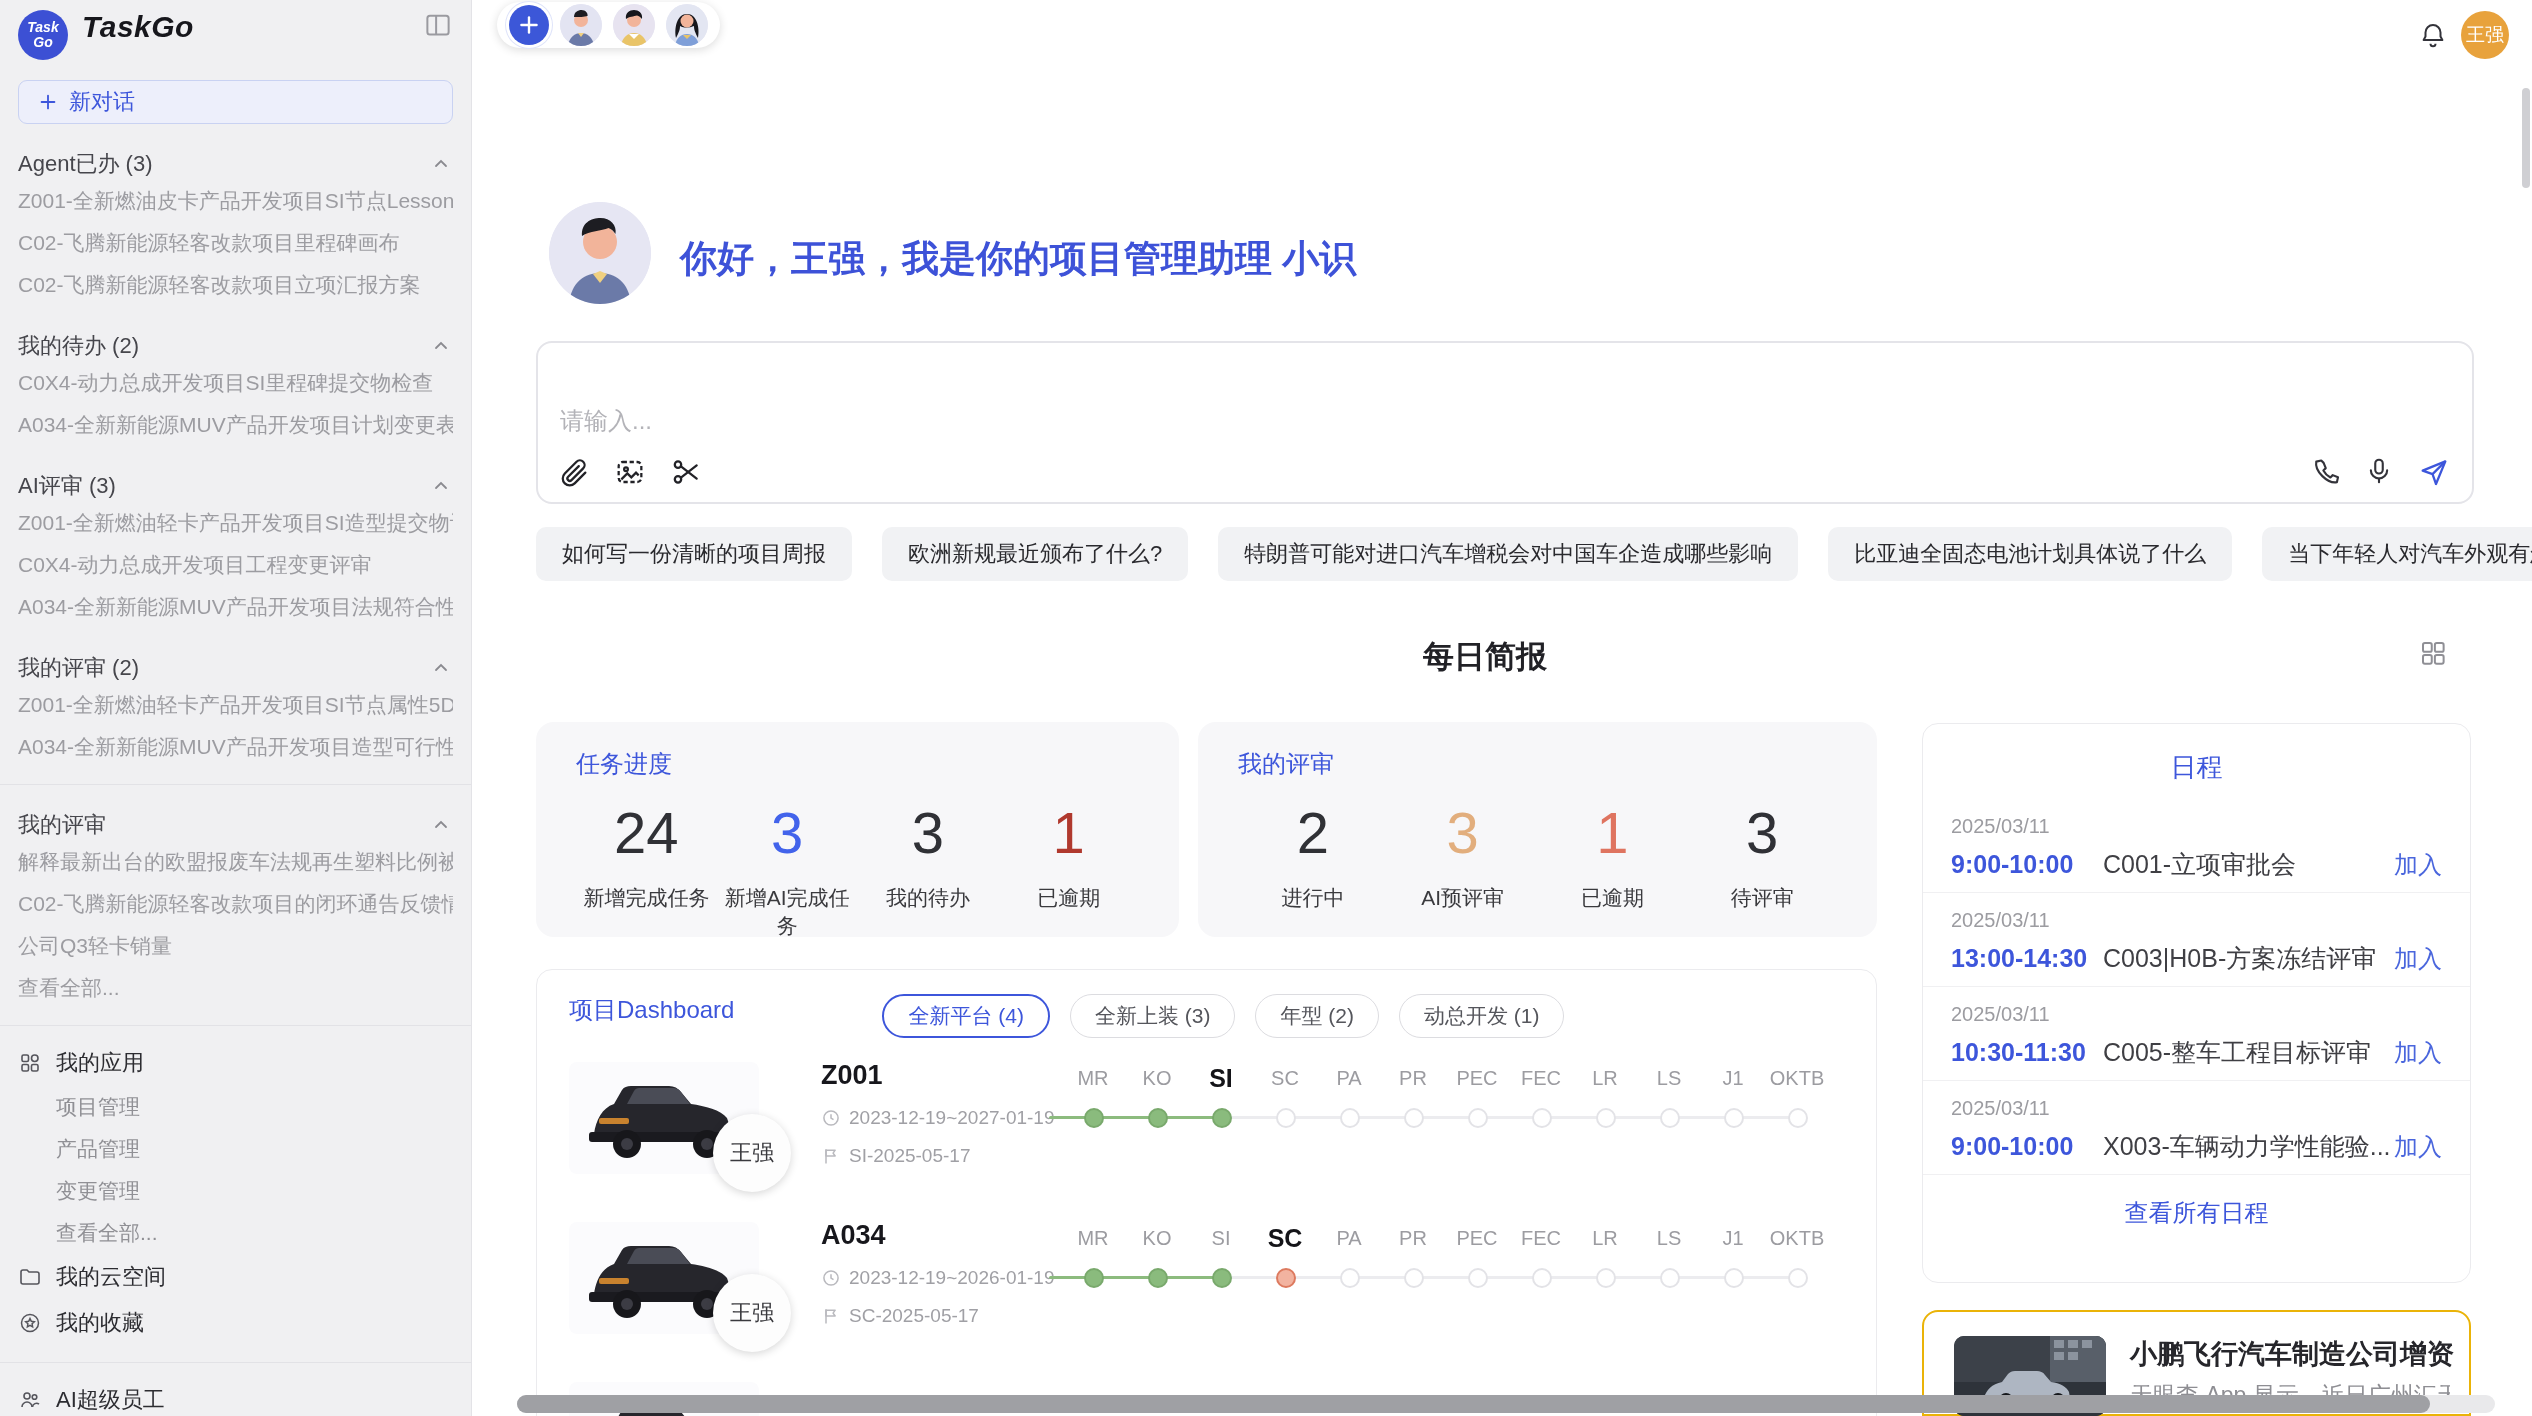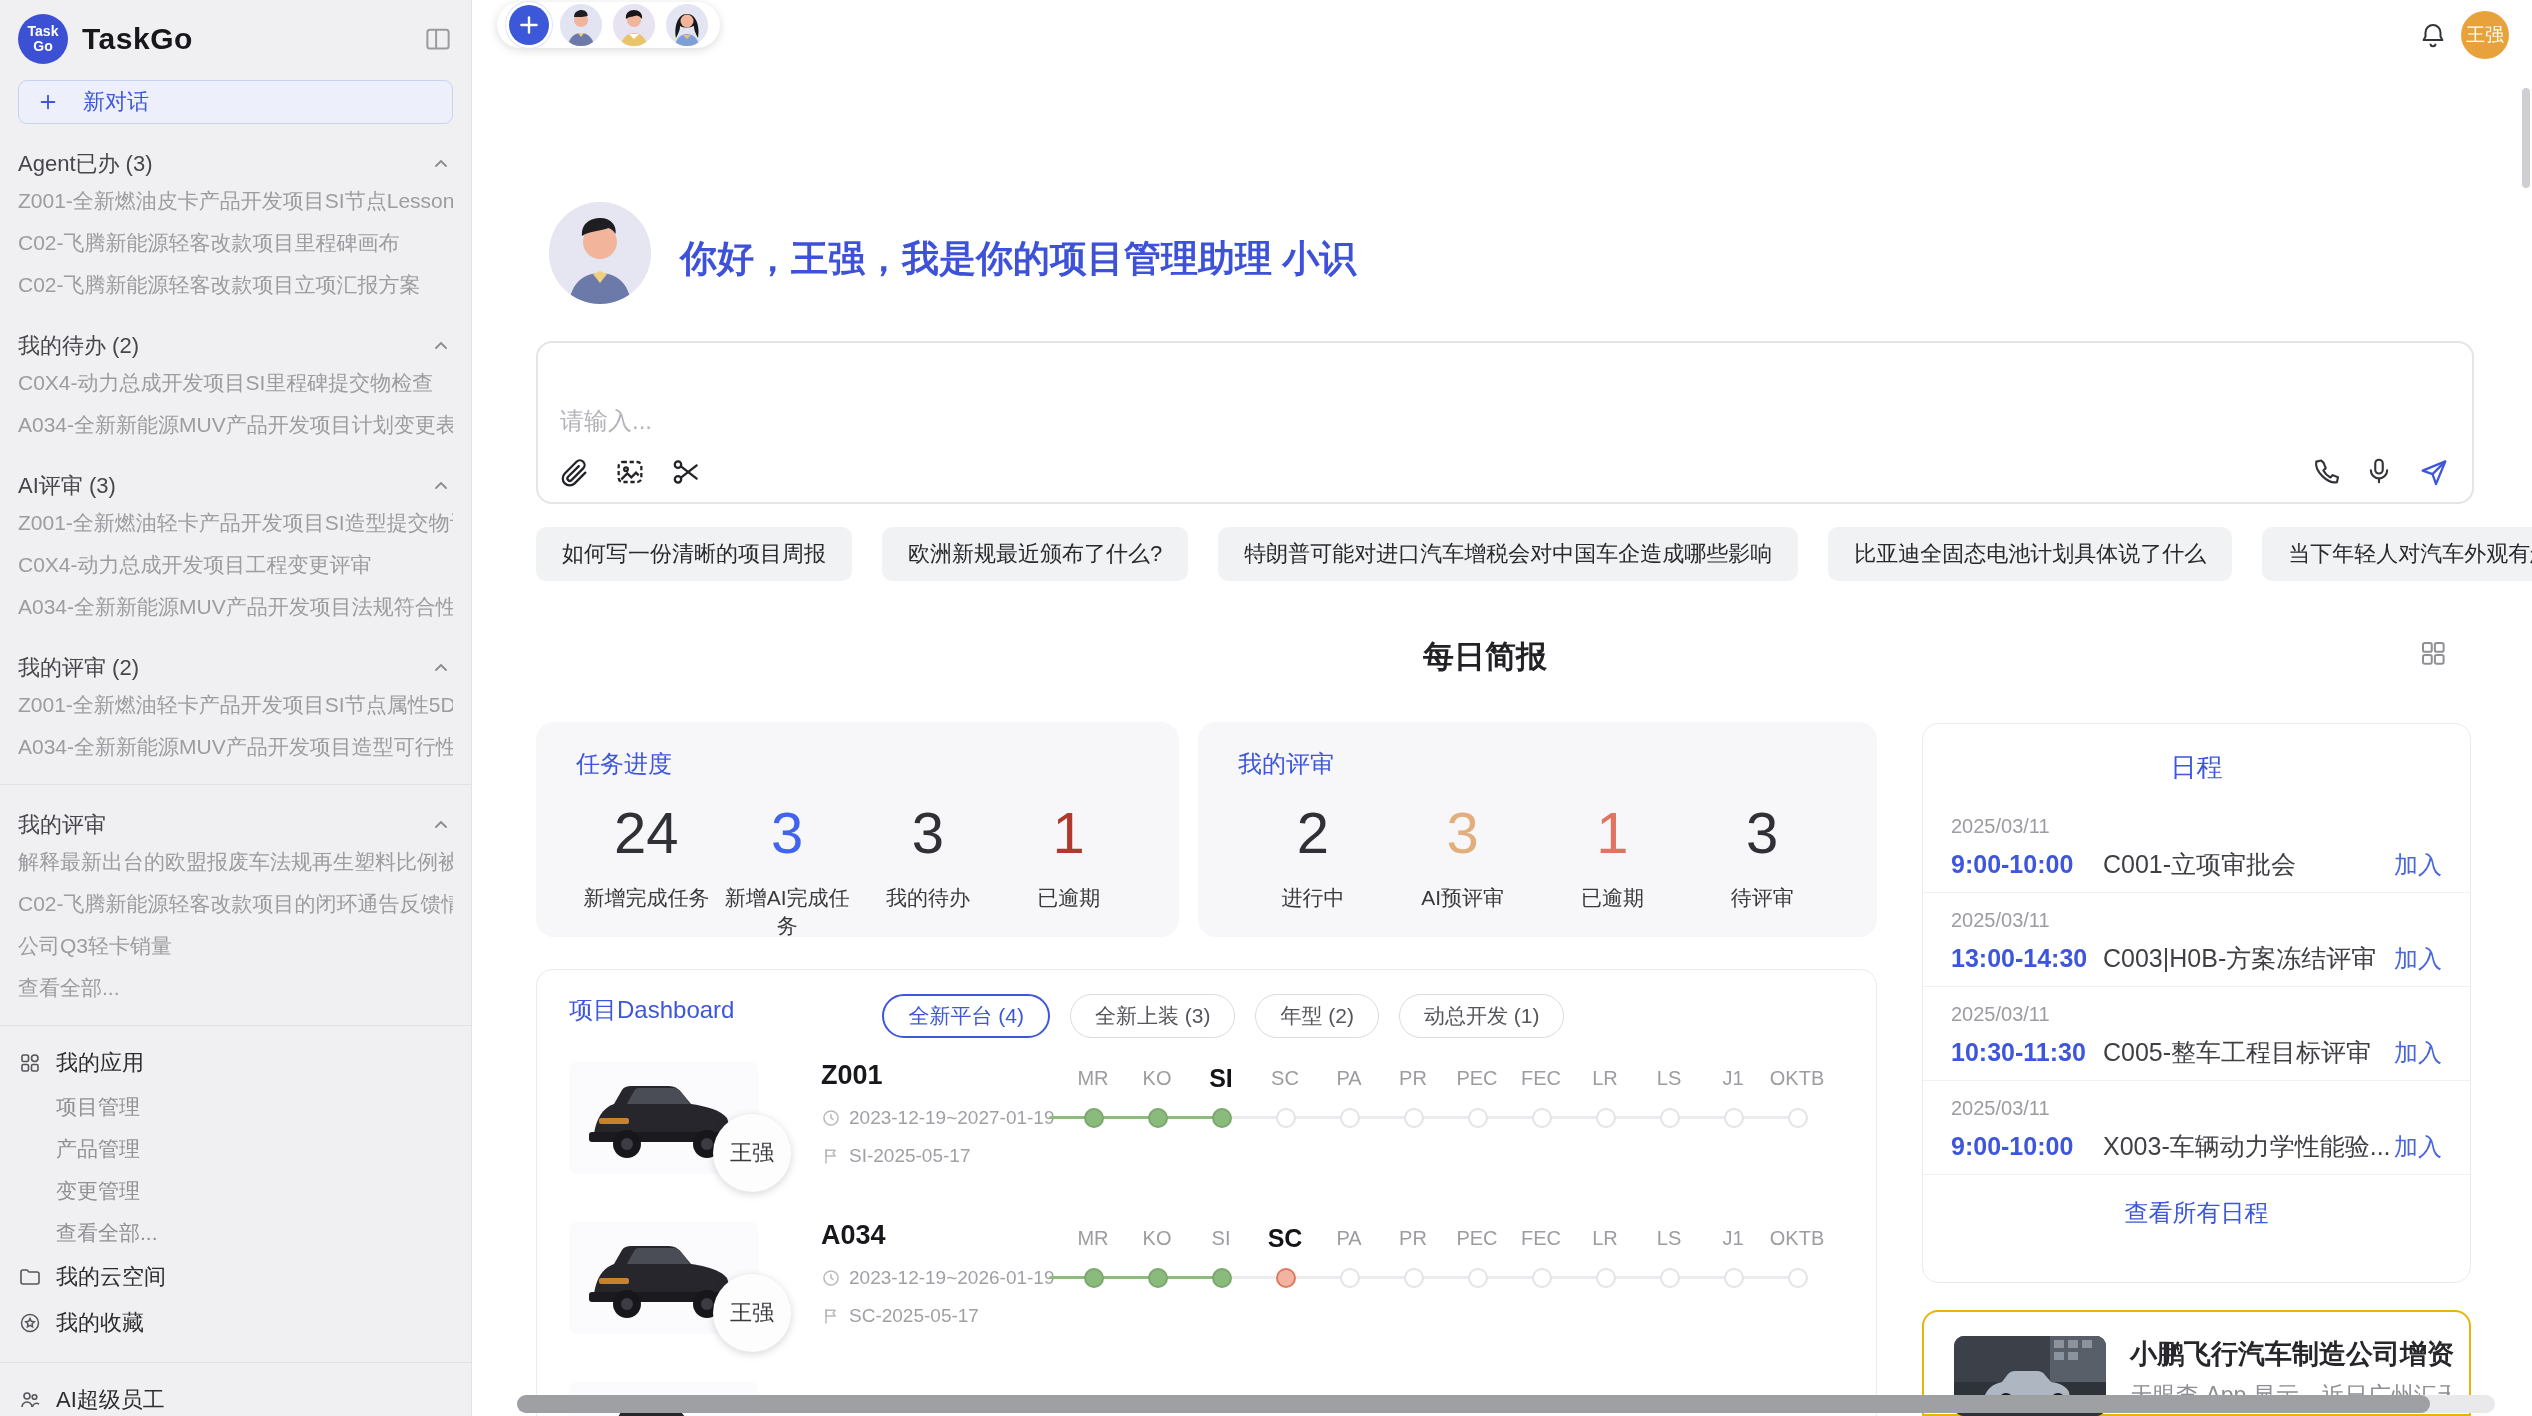--- a/index.html
+++ b/index.html
@@ -3,27 +3,27 @@
 <meta charset="utf-8">
 <style>
   html,body{margin:0;padding:0;background:#fff;}
   .page{position:relative;width:2532px;height:1416px;overflow:hidden;background:#fff;
         font-family:"Liberation Sans","DejaVu Sans",sans-serif;color:#2a2a2e;}
   svg{display:block}
 
   
   .sidebar{position:absolute;left:0;top:0;width:472px;height:1416px;background:#f0f0f2;
            border-right:1px solid #e3e3e7;box-sizing:border-box;padding:10px 18px 0 18px;overflow:hidden;}
-  .logo-row{display:flex;align-items:center;height:58px;}
+  .logo-row{display:flex;align-items:flex-start;height:58px;font-style:italic;}
   .logo-circle{width:50px;height:50px;border-radius:50%;background:#3c50d4;color:#fff;display:flex;
                flex-direction:column;align-items:center;justify-content:center;font-size:14px;line-height:1.05;font-weight:600;}
   .app-title{font-size:30px;font-weight:700;color:#17171c;margin-left:14px;letter-spacing:.5px;}
   .collapse-btn{margin-left:auto;color:#9a9aa0;width:30px;height:30px;cursor:pointer;}
   .new-chat{margin-top:12px;height:44px;border-radius:9px;background:#edeffb;border:1px solid #c9d2f2;
-            color:#3d56db;font-size:22px;display:flex;align-items:center;gap:24px;padding:0 18px;box-sizing:border-box;cursor:pointer;}
+            color:#3d56db;font-size:22px;display:flex;align-items:center;gap:10px;padding:0 18px;box-sizing:border-box;cursor:pointer;}
   .sec-head{margin-top:24px;display:flex;align-items:center;justify-content:space-between;
             font-size:22px;color:#46464c;height:32px;text-align:center;}
   .sec-head .chev{color:#8a8a90;width:24px;height:24px;}
   .side-item{height:42px;line-height:42px;font-size:21px;color:#9c9ca1;white-space:nowrap;overflow:hidden;cursor:pointer;}
   .side-divider{height:1px;background:#e2e2e6;margin:16px -18px 0 -18px;}
   .side-row{display:flex;align-items:center;gap:14px;height:46px;font-size:22px;color:#2c2c31;cursor:pointer;}
   .side-row .ric{color:#55555c;width:24px;height:24px;flex:0 0 auto;}
   .sub-item{height:42px;line-height:42px;padding-left:38px;font-size:21px;color:#909095;cursor:pointer;}
 
   

